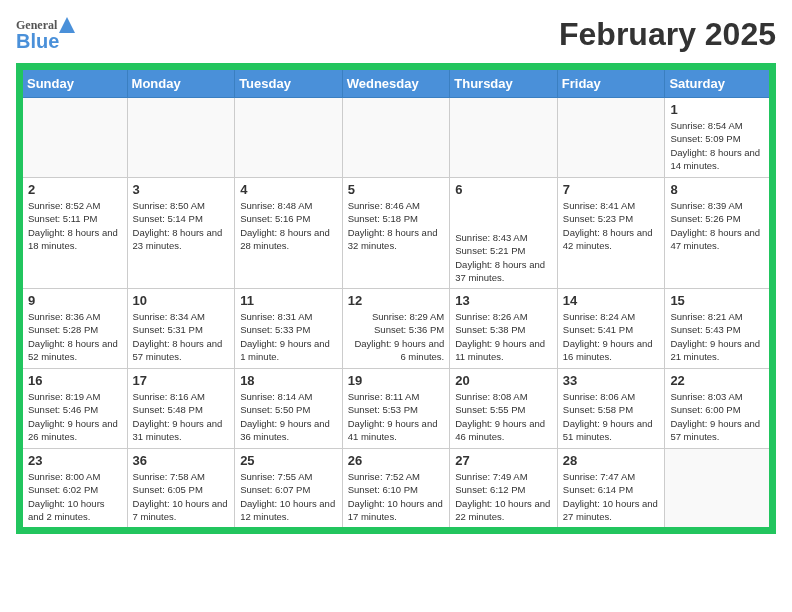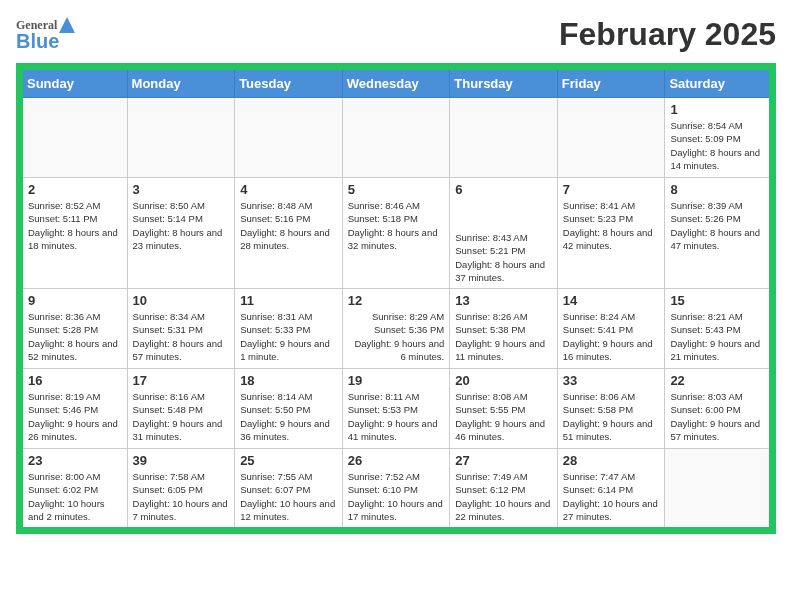--- a/index.html
+++ b/index.html
@@ -255,21 +255,21 @@
         </td>
       </tr>
       <tr>
         <td>
           <span class="day-number">23</span>
           <div class="day-info" style="white-space: pre-line;">Sunrise: 8:00 AM
 Sunset: 6:02 PM
 Daylight: 10 hours and 2 minutes.</div>
         </td>
         <td>
-          <span class="day-number">39</span>
+          <span class="day-number">36</span>
           <div class="day-info" style="white-space: pre-line;">Sunrise: 7:58 AM
 Sunset: 6:05 PM
 Daylight: 10 hours and 7 minutes.</div>
         </td>
         <td>
           <span class="day-number">25</span>
           <div class="day-info" style="white-space: pre-line;">Sunrise: 7:55 AM
 Sunset: 6:07 PM
 Daylight: 10 hours and 12 minutes.</div>
         </td>

